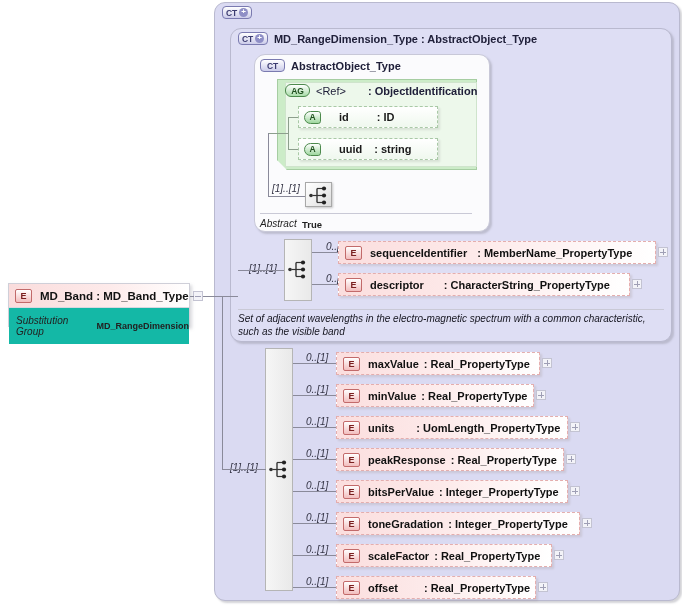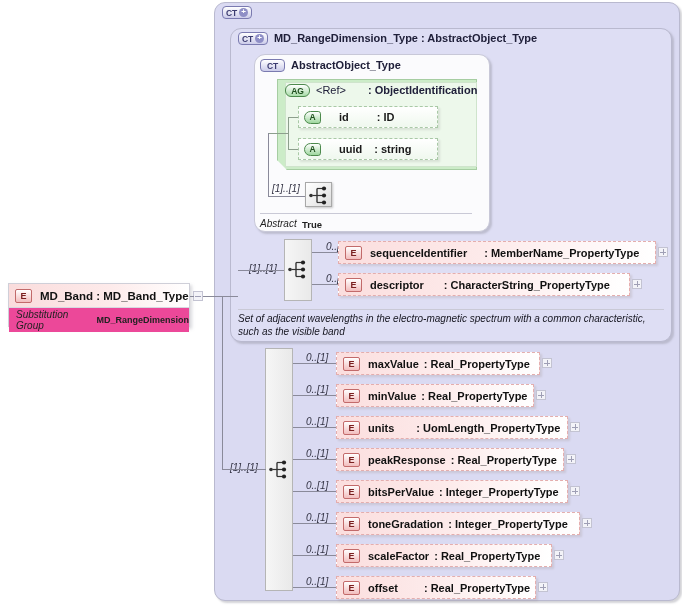--- a/index.html
+++ b/index.html
@@ -30,20 +30,21 @@
   .ct-box.lavender2 { background: #dedef4; }
   .ct-box.white {
     background: #fbfbfd;
     border: 1px solid #c8c8d8;
   }
 
   
   .chip-row {
     position: absolute;
     display: flex;
+    align-items: center;
     white-space: nowrap;
   }
   .chip {
     display: inline-flex;
     align-items: center;
     justify-content: center;
     height: 13px;
     min-width: 25px;
     padding: 0 3px;
     border: 1px solid #7a7ab0;
@@ -222,24 +223,24 @@
     background: linear-gradient(90deg, #fadcdc 0%, #fdeaea 55%, #ffffff 100%);
     border-bottom: 1px solid #d8d8e0;
   }
   .root-head .lbl {
     margin-left: 8px;
     font-size: 11.5px;
     font-weight: bold;
     color: #111111;
   }
   .root-sub {
-    height: 24px;
+    height: 36px;
     display: flex;
     align-items: center;
-    background: #ec4899;
+    background: #14b8a6;
     font-size: 10px;
     justify-content: center;
   }
   .root-sub .sgl {
     margin-left: 7px;
     font-style: italic;
     color: #222222;
   }
   .root-sub .sgv {
     margin-left: 10px;
@@ -390,21 +391,21 @@
 
 <div class="ln-h" style="left:312px; top:252px; width:26px;"></div>
 <div class="ln-h" style="left:312px; top:284px; width:26px;"></div>
 
 <div class="card" style="left:326px; top:241px;">0..[1]</div>
 <div class="el-row" style="left:338px; top:241px; width:318px; height:23px;">
   <span class="chip el">
     <span>E</span>
   </span>
   <span class="lbl">sequenceIdentifier</span>
-  <span class="lbl" style="margin-left:17px;">: MemberName_PropertyType</span>
+  <span class="lbl" style="margin-left:10px;">: MemberName_PropertyType</span>
 </div>
 <div class="expander" style="left:658px; top:247px;"></div>
 
 <div class="card" style="left:326px; top:273px;">0..[1]</div>
 <div class="el-row" style="left:338px; top:273px; width:292px; height:23px;">
   <span class="chip el">
     <span>E</span>
   </span>
   <span class="lbl">descriptor</span>
   <span class="lbl" style="margin-left:20px;">: CharacterString_PropertyType</span>

